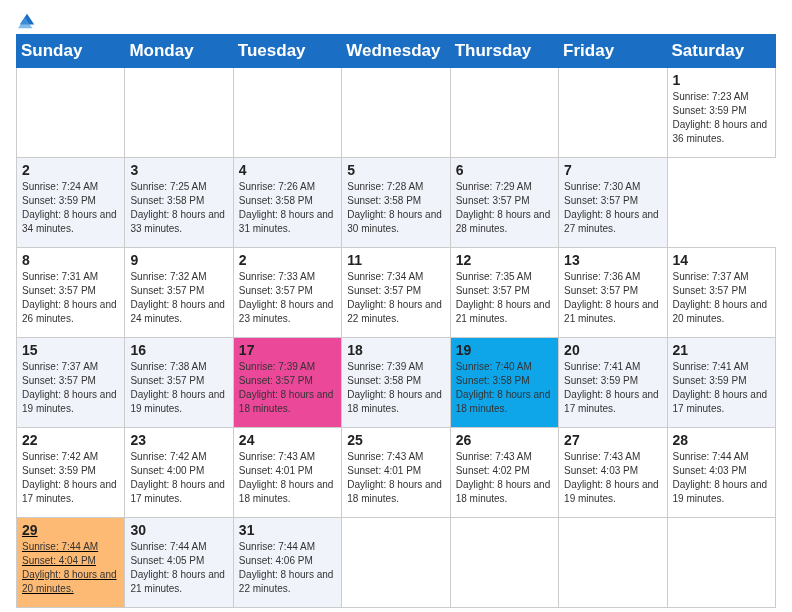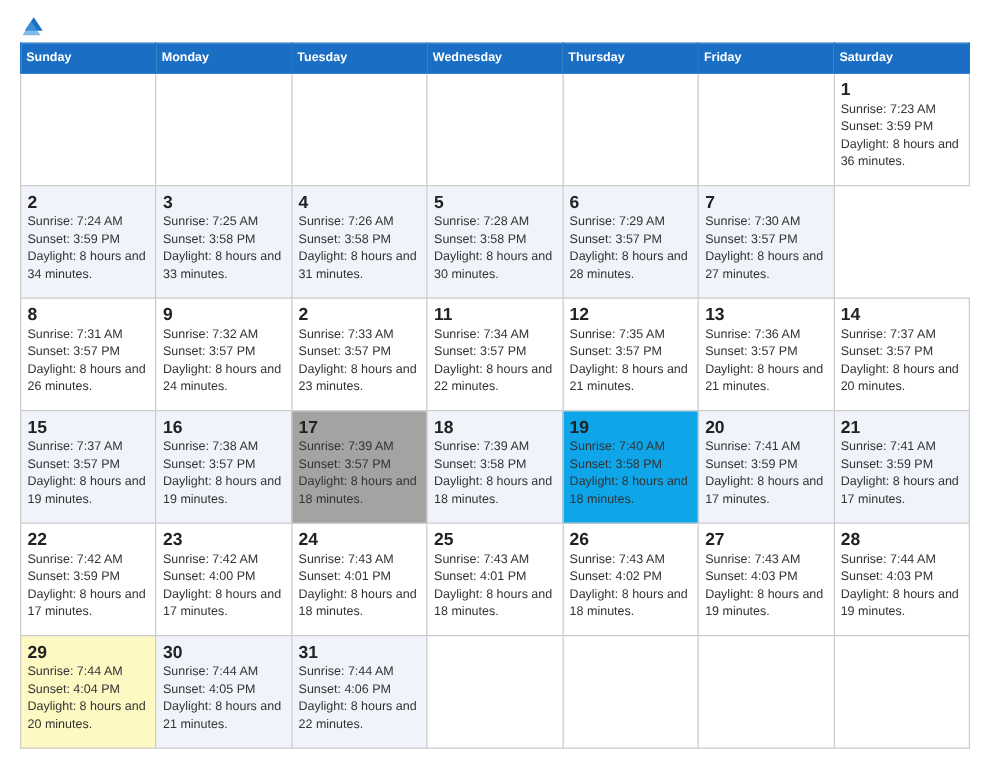--- a/index.html
+++ b/index.html
@@ -56,21 +56,21 @@
     .calendar {
       width: 100%;
       border-collapse: collapse;
       font-size: 11px;
     }
     .calendar th {
       background: #1a6fc4;
       color: #fff;
       padding: 6px 4px;
       text-align: left;
-      font-size: 10px;
+      font-size: 17px;
       font-weight: bold;
       border: 1px solid #1a6fc4;
     }
     .calendar td {
       border: 1px solid #ccc;
       vertical-align: top;
       padding: 4px 5px;
       width: 107px;
       height: 90px;
       background: #fff;
@@ -165,21 +165,21 @@
         <td><span class="day-num">13</span>
 <span class="day-info">Sunrise: 7:36 AM<br>Sunset: 3:57 PM<br>Daylight: 8 hours and 21 minutes.</span></td>
         <td><span class="day-num">14</span>
 <span class="day-info">Sunrise: 7:37 AM<br>Sunset: 3:57 PM<br>Daylight: 8 hours and 20 minutes.</span></td>
       </tr>
       <tr>
         <td style="background: rgb(240, 244, 250); margin-left: 11px;"><span class="day-num">15</span>
 <span class="day-info">Sunrise: 7:37 AM<br>Sunset: 3:57 PM<br>Daylight: 8 hours and 19 minutes.</span></td>
         <td style="background: rgb(240, 244, 250); margin-top: 44px;"><span class="day-num">16</span>
 <span class="day-info">Sunrise: 7:38 AM<br>Sunset: 3:57 PM<br>Daylight: 8 hours and 19 minutes.</span></td>
-        <td style="background: #a3a3a3; margin-top: 36px;"><span class="day-num">17</span>
+        <td style="background: #ec4899; margin-top: 36px;"><span class="day-num">17</span>
 <span class="day-info">Sunrise: 7:39 AM<br>Sunset: 3:57 PM<br>Daylight: 8 hours and 18 minutes.</span></td>
         <td style="background: rgb(240, 244, 250);"><span class="day-num">18</span>
 <span class="day-info">Sunrise: 7:39 AM<br>Sunset: 3:58 PM<br>Daylight: 8 hours and 18 minutes.</span></td>
         <td style="background: #0ea5e9;"><span class="day-num">19</span>
 <span class="day-info">Sunrise: 7:40 AM<br>Sunset: 3:58 PM<br>Daylight: 8 hours and 18 minutes.</span></td>
         <td style="background: rgb(240, 244, 250);"><span class="day-num">20</span>
 <span class="day-info">Sunrise: 7:41 AM<br>Sunset: 3:59 PM<br>Daylight: 8 hours and 17 minutes.</span></td>
         <td style="background: rgb(240, 244, 250);"><span class="day-num">21</span>
 <span class="day-info">Sunrise: 7:41 AM<br>Sunset: 3:59 PM<br>Daylight: 8 hours and 17 minutes.</span></td>
       </tr>
@@ -193,21 +193,21 @@
         <td><span class="day-num">25</span>
 <span class="day-info">Sunrise: 7:43 AM<br>Sunset: 4:01 PM<br>Daylight: 8 hours and 18 minutes.</span></td>
         <td><span class="day-num">26</span>
 <span class="day-info">Sunrise: 7:43 AM<br>Sunset: 4:02 PM<br>Daylight: 8 hours and 18 minutes.</span></td>
         <td><span class="day-num">27</span>
 <span class="day-info">Sunrise: 7:43 AM<br>Sunset: 4:03 PM<br>Daylight: 8 hours and 19 minutes.</span></td>
         <td><span class="day-num">28</span>
 <span class="day-info">Sunrise: 7:44 AM<br>Sunset: 4:03 PM<br>Daylight: 8 hours and 19 minutes.</span></td>
       </tr>
       <tr>
-        <td style="background: #fef9c3;"><span class="day-num">29</span>
+        <td style="background: #fdba74; text-decoration: underline;"><span class="day-num">29</span>
 <span class="day-info">Sunrise: 7:44 AM<br>Sunset: 4:04 PM<br>Daylight: 8 hours and 20 minutes.</span></td>
         <td style="background: rgb(240, 244, 250);"><span class="day-num">30</span>
 <span class="day-info">Sunrise: 7:44 AM<br>Sunset: 4:05 PM<br>Daylight: 8 hours and 21 minutes.</span></td>
         <td style="background: rgb(240, 244, 250);"><span class="day-num">31</span>
 <span class="day-info">Sunrise: 7:44 AM<br>Sunset: 4:06 PM<br>Daylight: 8 hours and 22 minutes.</span></td>
         <td class="empty-cell"></td>
         <td class="empty-cell"></td>
         <td class="empty-cell"></td>
         <td class="empty-cell"></td>
       </tr>

